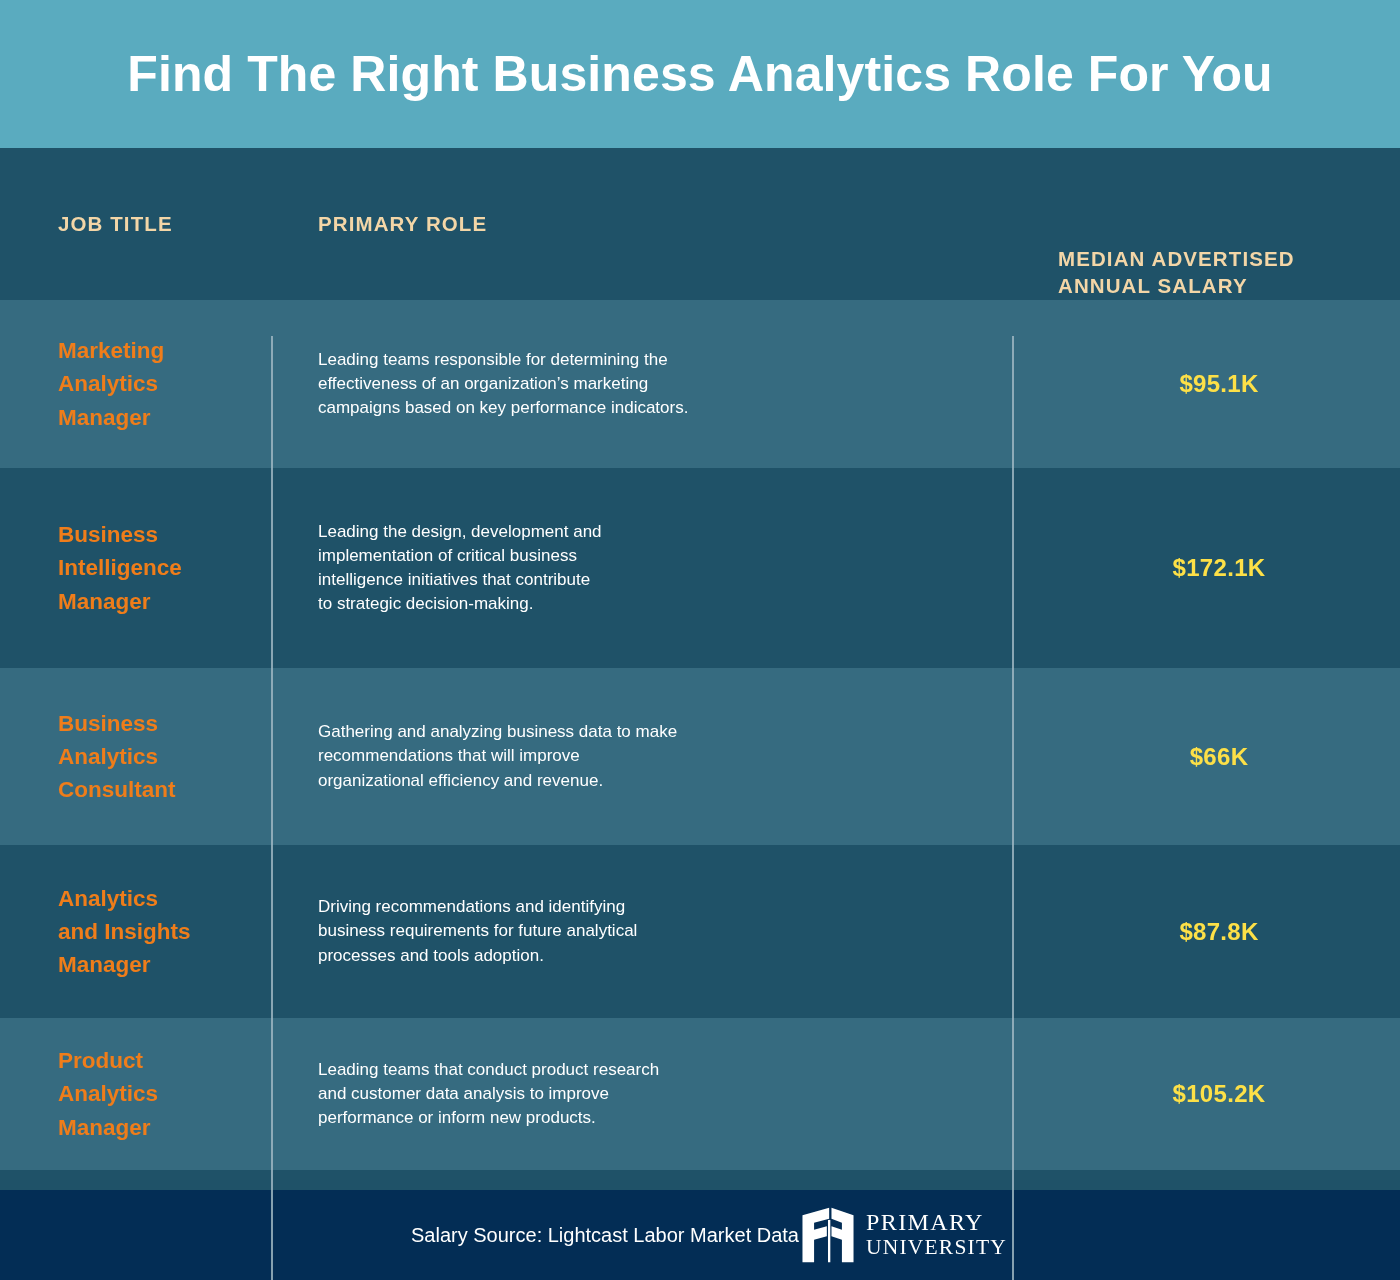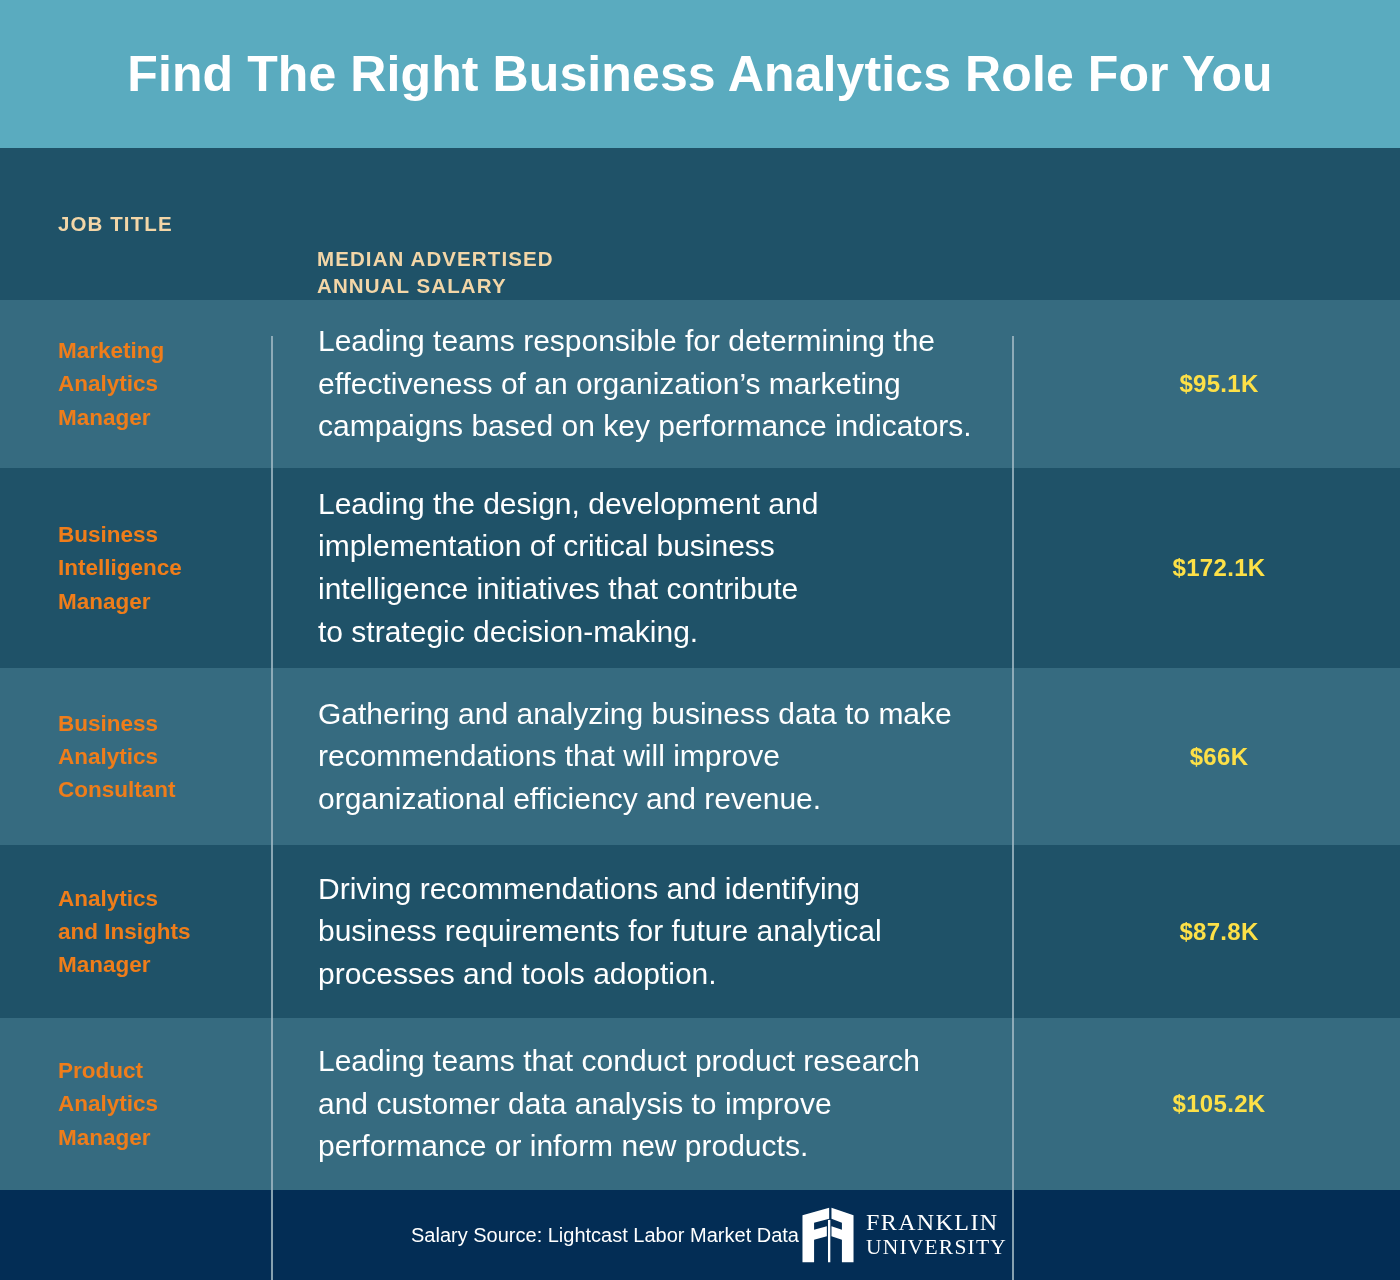--- a/index.html
+++ b/index.html
@@ -111,21 +111,21 @@
   
   .job-title {
     color: #ef7d1a;
     font-size: 22.5px;
     font-weight: bold;
     line-height: 1.48;
     white-space: pre-line;
   }
   .role-text {
     color: #ffffff;
-    font-size: 30px;
+    font-size: 17px;
     font-weight: normal;
     line-height: 1.42;
     white-space: pre-line;
   }
   .salary-text {
     color: #fde047;
     font-size: 24px;
     font-weight: bold;
     letter-spacing: 0.3px;
   }
@@ -194,20 +194,23 @@
   <div class="title-band">
     <div class="title-text">Find The Right Business Analytics Role For You</div>
   </div>
 
   <div class="table-area">
 
     <div class="row header-row">
       <div class="cell-title">
         <div class="col-head">JOB TITLE</div>
       </div>
+      <div class="cell-role">
+        <div class="col-head">PRIMARY ROLE</div>
+      </div>
       <div class="cell-salary head">
         <div class="col-head">MEDIAN ADVERTISED
 ANNUAL SALARY</div>
       </div>
     </div>
 
     <div class="row light" style="height:168px">
       <div class="cell-title">
         <div class="job-title">Marketing
 Analytics
@@ -265,21 +268,21 @@
       <div class="cell-role">
         <div class="role-text">Driving recommendations and identifying
 business requirements for future analytical
 processes and tools adoption.</div>
       </div>
       <div class="cell-salary">
         <div class="salary-text">$87.8K</div>
       </div>
     </div>
 
-    <div class="row light" style="height:172px">
+    <div class="row light" style="height:152px">
       <div class="cell-title">
         <div class="job-title">Product
 Analytics
 Manager</div>
       </div>
       <div class="cell-role">
         <div class="role-text">Leading teams that conduct product research
 and customer data analysis to improve
 performance or inform new products.</div>
       </div>
@@ -296,19 +299,19 @@
     <div class="source-text">Salary Source: Lightcast Labor Market Data</div>
     <div class="logo">
       <svg class="logo-mark" viewBox="0 0 100 100">
         <path fill="#ffffff" d="M6,16 L52,3 L52,22 L26,29 L26,41 L48,35 L48,52
                                  L26,58 L26,97 L6,97 Z"></path>
         <path fill="#ffffff" d="M56,3 L94,16 L94,97 L74,97 L74,58
                                  L56,52 L56,35 L74,41 L74,29 L56,22 Z"></path>
         <path fill="#ffffff" d="M50,24 L54,24 L54,97 L50,97 Z"></path>
       </svg>
       <div class="logo-words">
-        <div class="logo-line">FRANKLIN</div>
+        <div class="logo-line">PRIMARY</div>
         <div class="logo-line second">UNIVERSITY</div>
       </div>
     </div>
   </div>
 
 </div>
 
 </body></html>

